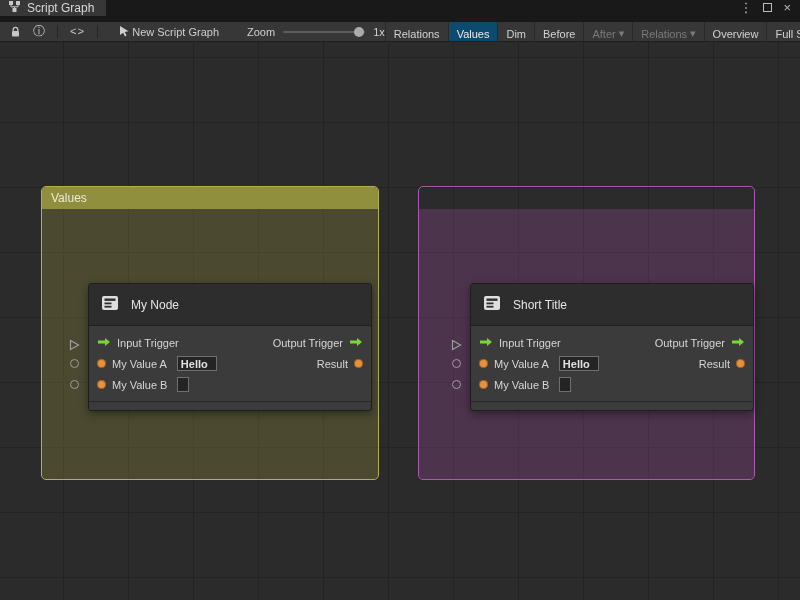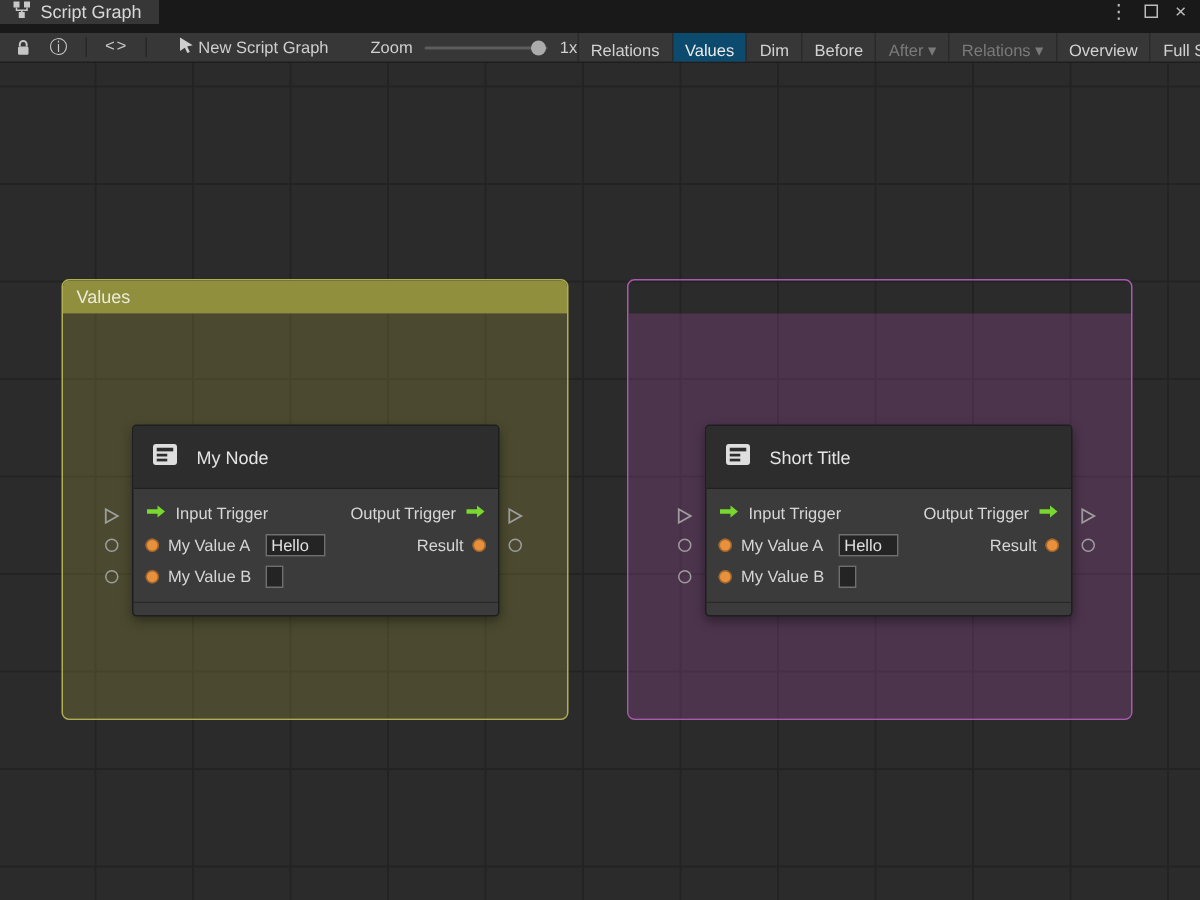--- a/index.html
+++ b/index.html
@@ -67,21 +67,21 @@
   .group-body { position: absolute; top: 22px; left: 0; right: 0; bottom: 0; }
   .group.before { left: 41px; top: 144px; width: 338px; height: 294px; border: 1px solid #b0b052; }
   .group.before .group-header { background: #8f8f3e; color: #ecead8; }
   .group.before .group-body { background: rgba(148,146,60,0.30); }
   .group.after { left: 418px; top: 144px; width: 337px; height: 294px; border: 1px solid #a85aac; }
   .group.after .group-header { background: #8a4391; color: #f4e8f4; }
   .group.after .group-body { background: rgba(152,74,156,0.30); }
 
   
   .node {
-    position: absolute; width: 245px; background: #3b3b3b;
+    position: absolute; width: 284px; background: #3b3b3b;
     border: 1px solid #1e1e1e; border-radius: 3px;
     box-shadow: 0 3px 8px rgba(0,0,0,0.4);
     font-size: 11px; color: #d6d6d6;
   }
   .node.pos-before { left: 88px; top: 241px; }
   .node.pos-after { left: 470px; top: 241px; }
   .node-header {
     height: 42px; background: #2d2d2d; display: flex; align-items: center;
     gap: 10px; padding: 0 10px; border-bottom: 1px solid #212121;
     border-radius: 2px 2px 0 0; font-size: 12px; color: #e4e4e4;
@@ -93,21 +93,21 @@
   .node-footer { height: 9px; border-top: 1px solid #292929; border-radius: 0 0 2px 2px; }
 
   .dot {
     width: 9px; height: 9px; border-radius: 50%;
     background: #e8913d; box-shadow: inset 0 0 0 1px rgba(0,0,0,0.3);
     display: inline-block; flex: 0 0 auto;
   }
   .value-field {
     width: 40px; height: 15px; background: #242424; border: 1px solid #6f6f6f;
     color: #e0e0e0; font-size: 11px; font-family: "Liberation Sans", sans-serif;
-    padding: 0 3px; margin-left: 4px;
+    padding: 0 3px; margin-left: 4px; font-weight: bold;
   }
   .value-field.small { width: 12px; }
 
   
   .ext-circle {
     position: absolute; width: 9px; height: 9px; border-radius: 50%;
     border: 1px solid #9d9d9d; background: transparent;
   }
   .ext-tri { position: absolute; }
 </style>

